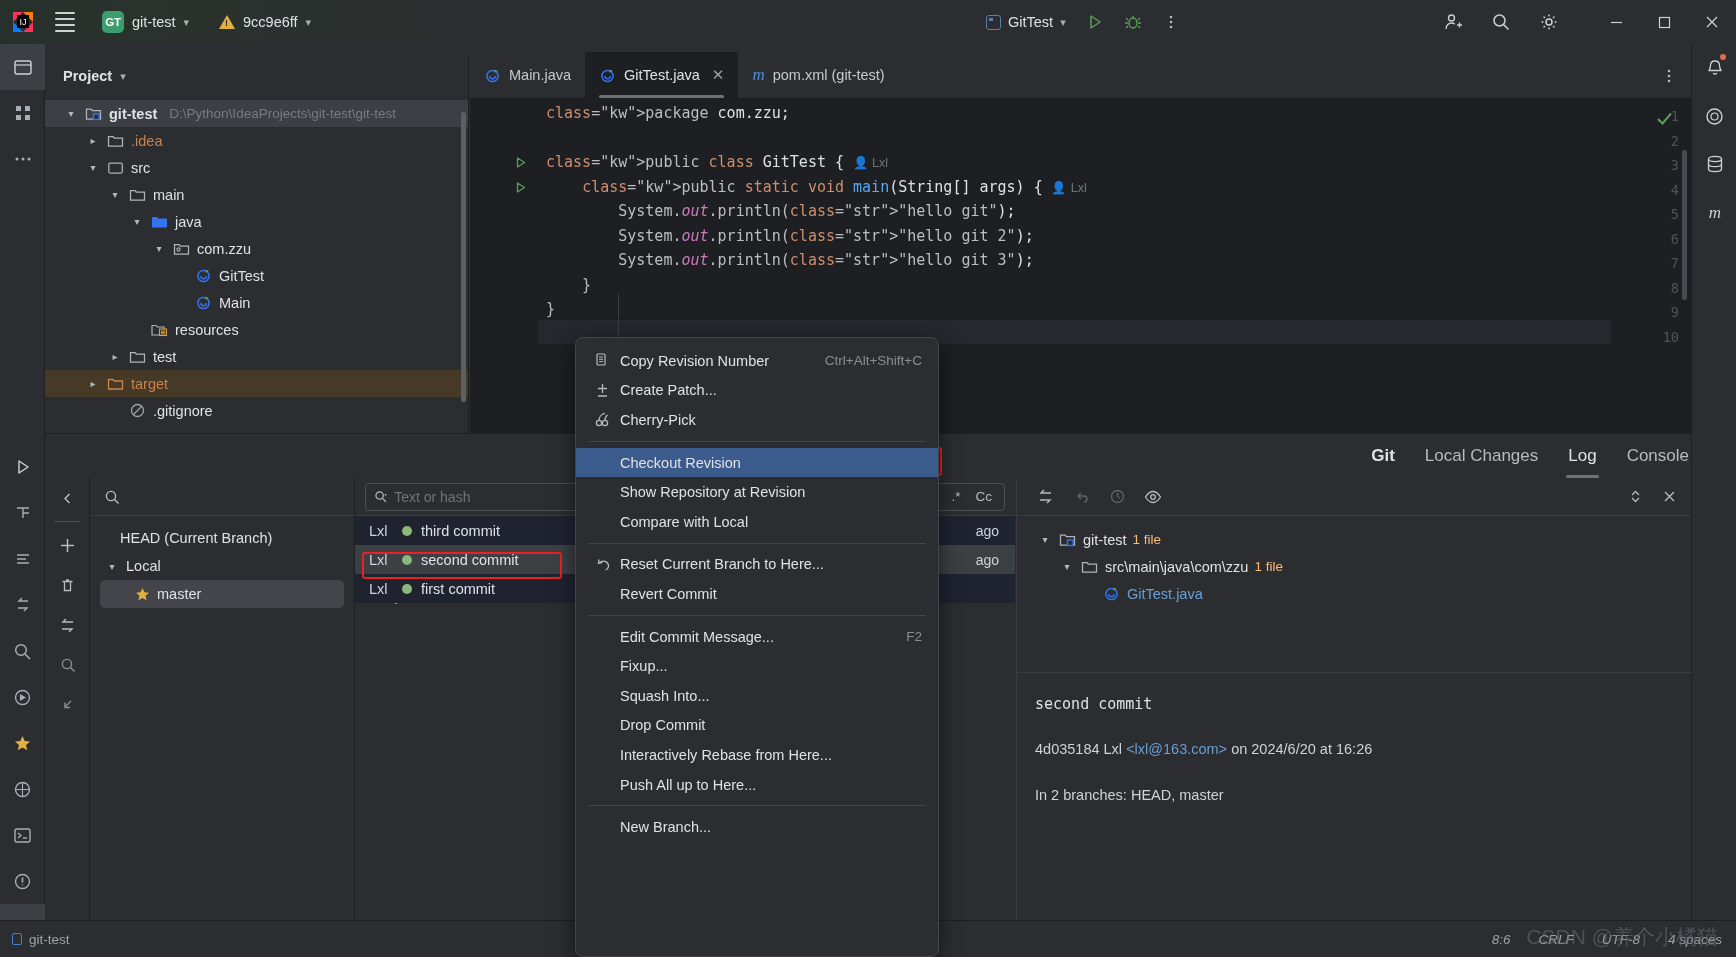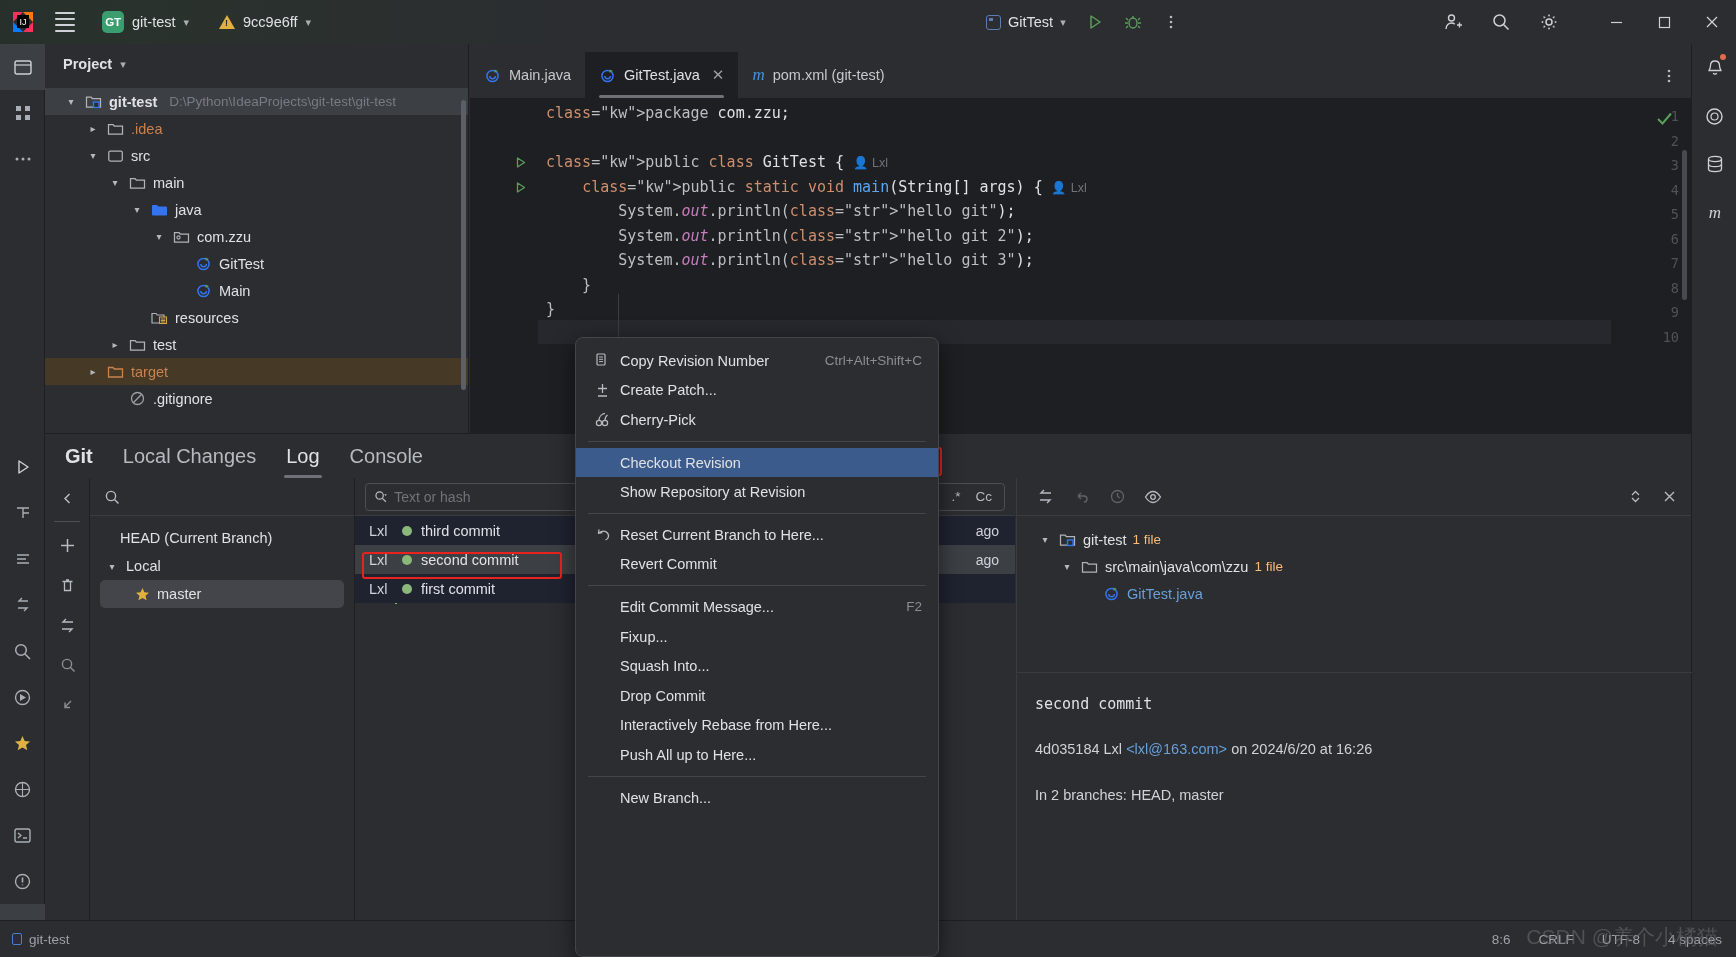--- a/index.html
+++ b/index.html
@@ -40,21 +40,21 @@
   .rail{position:absolute;left:0;top:44px;width:45px;height:913px;background:#2b2d30;border-right:1px solid #1e1f22;}
   .rail-ic{width:45px;height:46px;display:flex;align-items:center;justify-content:center;cursor:pointer;}
   .rail-ic.sel{background:#3c3f44;}
   .rail-bottom{position:absolute;bottom:38px;left:0;width:45px;}
 
   
   .rrail{position:absolute;right:0;top:44px;width:45px;height:913px;background:#2b2d30;border-left:1px solid #1e1f22;}
   .rrail-ic{width:45px;height:48px;display:flex;align-items:center;justify-content:center;cursor:pointer;position:relative;}
 
   
-  .proj-panel{position:absolute;left:45px;top:44px;width:424px;height:389px;background:#2b2d30;border-right:1px solid #1e1f22;}
+  .proj-panel{position:absolute;left:45px;top:56px;width:424px;height:389px;background:#2b2d30;border-right:1px solid #1e1f22;}
   .proj-head{height:40px;display:flex;align-items:center;padding-left:18px;gap:8px;}
   .proj-head .t{font-weight:bold;font-size:14.5px;color:#dfe1e5;}
   .tree{padding-top:4px;font-size:14.5px;}
   .trow{height:27px;display:flex;align-items:center;gap:6px;cursor:pointer;white-space:nowrap;padding-right:6px;}
   .trow.sel{background:#3c3f44;}
   .trow.target-hl{background:#463a27;}
   .arrow{width:16px;display:flex;align-items:center;justify-content:center;color:#b4b8bf;font-size:10px;}
   .arrow.empty{visibility:hidden;}
   .tlabel{color:#dfe1e5;}
   .tlabel.b{font-weight:bold;}
@@ -80,21 +80,21 @@
   .plain{color:#bcbec4;}
   .fn{color:#56a8f5;}
   .fld{color:#c77dbb;font-style:italic;}
   .hint{color:#6f737a;font-size:12.5px;font-family:"Liberation Sans",sans-serif;}
   .ed-check{position:absolute;right:18px;top:12px;color:#5a9e5a;font-size:16px;}
   .ed-scroll{position:absolute;right:4px;top:52px;width:5px;height:150px;background:#474a50;border-radius:3px;}
   .brace-guide{position:absolute;background:#3a3d43;width:1px;}
 
   
   .git-tw{position:absolute;left:45px;top:433px;width:1646px;height:487px;background:#2b2d30;border-top:1px solid #1e1f22;}
-  .git-tabs{height:44px;display:flex;align-items:center;padding-left:18px;gap:26px;font-size:20px;position:relative;}
+  .git-tabs{height:44px;display:flex;align-items:center;padding-left:18px;gap:26px;font-size:17px;position:relative;justify-content:flex-end;}
   .git-tabs .gt{color:#b6bac1;cursor:pointer;padding:0 2px;height:44px;display:flex;align-items:center;position:relative;}
   .git-tabs .gt.title{font-weight:bold;color:#dfe1e5;cursor:default;}
   .git-tabs .gt.active{color:#dfe1e5;}
   .git-tabs .gt.active::after{content:"";position:absolute;left:0;right:0;bottom:0;height:3px;background:#6e7177;border-radius:2px;}
 
   .git-body{position:absolute;left:0;top:44px;width:1646px;height:443px;display:flex;}
   .log-rail{width:45px;height:443px;background:#2b2d30;border-right:1px solid #1e1f22;}
   .lr-ic{width:45px;height:40px;display:flex;align-items:center;justify-content:center;cursor:pointer;color:#a9adb5;}
   .lr-sep{width:26px;height:1px;background:#4a4d53;margin:3px auto;}
 
@@ -131,21 +131,21 @@
   .det-title{font-family:"DejaVu Sans Mono","Liberation Mono",monospace;font-size:15px;color:#dfe1e5;}
   .det-meta{margin-top:28px;font-size:14.5px;color:#cfd2d8;}
   .det-meta .mail{color:#6a9fd8;}
   .det-br{margin-top:30px;font-size:14.5px;color:#cfd2d8;}
 
   
   .status{position:absolute;left:0;bottom:0;width:1736px;height:37px;background:#2b2d30;border-top:1px solid #1e1f22;display:flex;align-items:center;}
   .st-left{display:flex;align-items:center;gap:7px;padding-left:12px;color:#9da1a8;font-size:13.5px;}
   .st-sq{width:10px;height:12px;border:1.6px solid #4a7fd0;border-radius:2px;}
   .st-right{position:absolute;right:14px;display:flex;align-items:center;gap:28px;color:#9da1a8;font-size:13.5px;}
-  .st-right span{cursor:pointer;}
+  .st-right span{cursor:pointer;font-style:italic;}
   .watermark{position:absolute;right:18px;bottom:6px;color:#6a6d73;font-size:21px;opacity:.55;white-space:nowrap;}
 
   
   .ctxmenu{position:absolute;left:575px;top:337px;width:364px;height:620px;background:#2b2d30;border:1px solid #43454a;border-radius:8px;box-shadow:0 6px 22px rgba(0,0,0,.55);padding:8px 0;z-index:40;}
   .mi{height:29.6px;display:flex;align-items:center;padding-left:18px;font-size:14.5px;color:#dfe1e5;cursor:pointer;position:relative;}
   .mi .mic{width:26px;display:flex;align-items:center;color:#b6bac1;font-size:14px;}
   .mi.disabled{color:#6f737a;}
   .mi.hl{background:#3b5b8c;}
   .mi .acc{position:absolute;right:16px;color:#8a8e95;font-size:13.5px;}
   .msep{height:1px;background:#43454a;margin:6px 12px;}
@@ -802,20 +802,24 @@
       <div class="msep"></div>
       <div class="mi hl">
         <span class="hl-stripe"></span>
         <span class="mic"></span>
         <span>Checkout Revision</span>
       </div>
       <div class="mi">
         <span class="mic"></span>
         <span>Show Repository at Revision</span>
       </div>
+      <div class="mi">
+        <span class="mic"></span>
+        <span>Compare with Local</span>
+      </div>
       <div class="msep"></div>
       <div class="mi">
         <span class="mic">
           <svg width="17" height="17" viewBox="0 0 17 17">
             <path d="M11.5 14 c3-1 4-4.5 2-7 c-2-2.5-6-2.5-8 0 M5 3.5 L4.5 7.2 L8.4 6.6" stroke="#b6bac1" stroke-width="1.3" fill="none"></path>
           </svg>
         </span>
         <span>Reset Current Branch to Here...</span>
       </div>
       <div class="mi">

